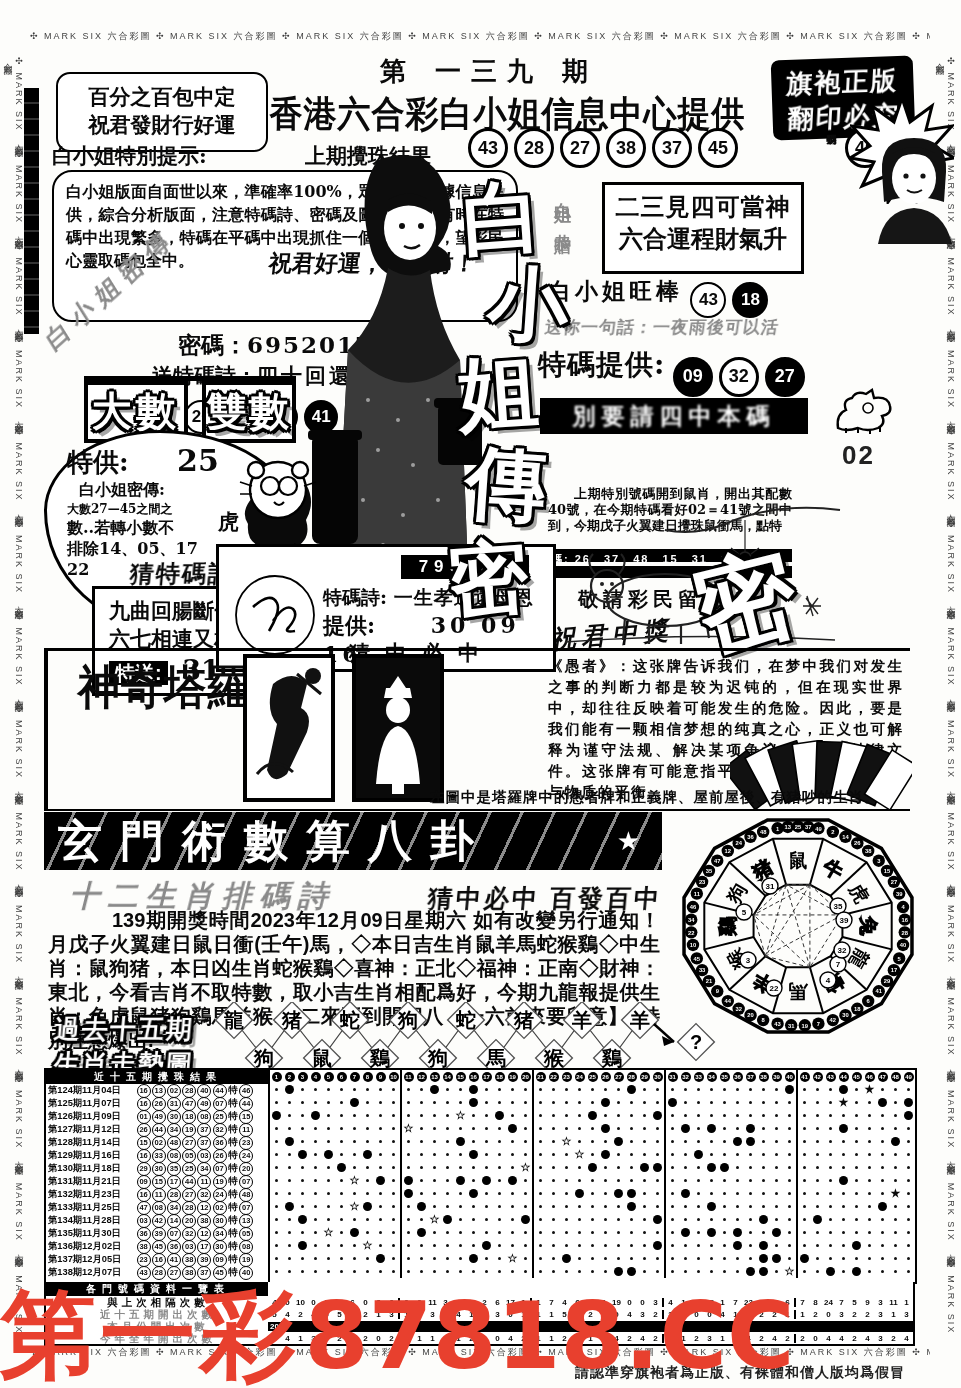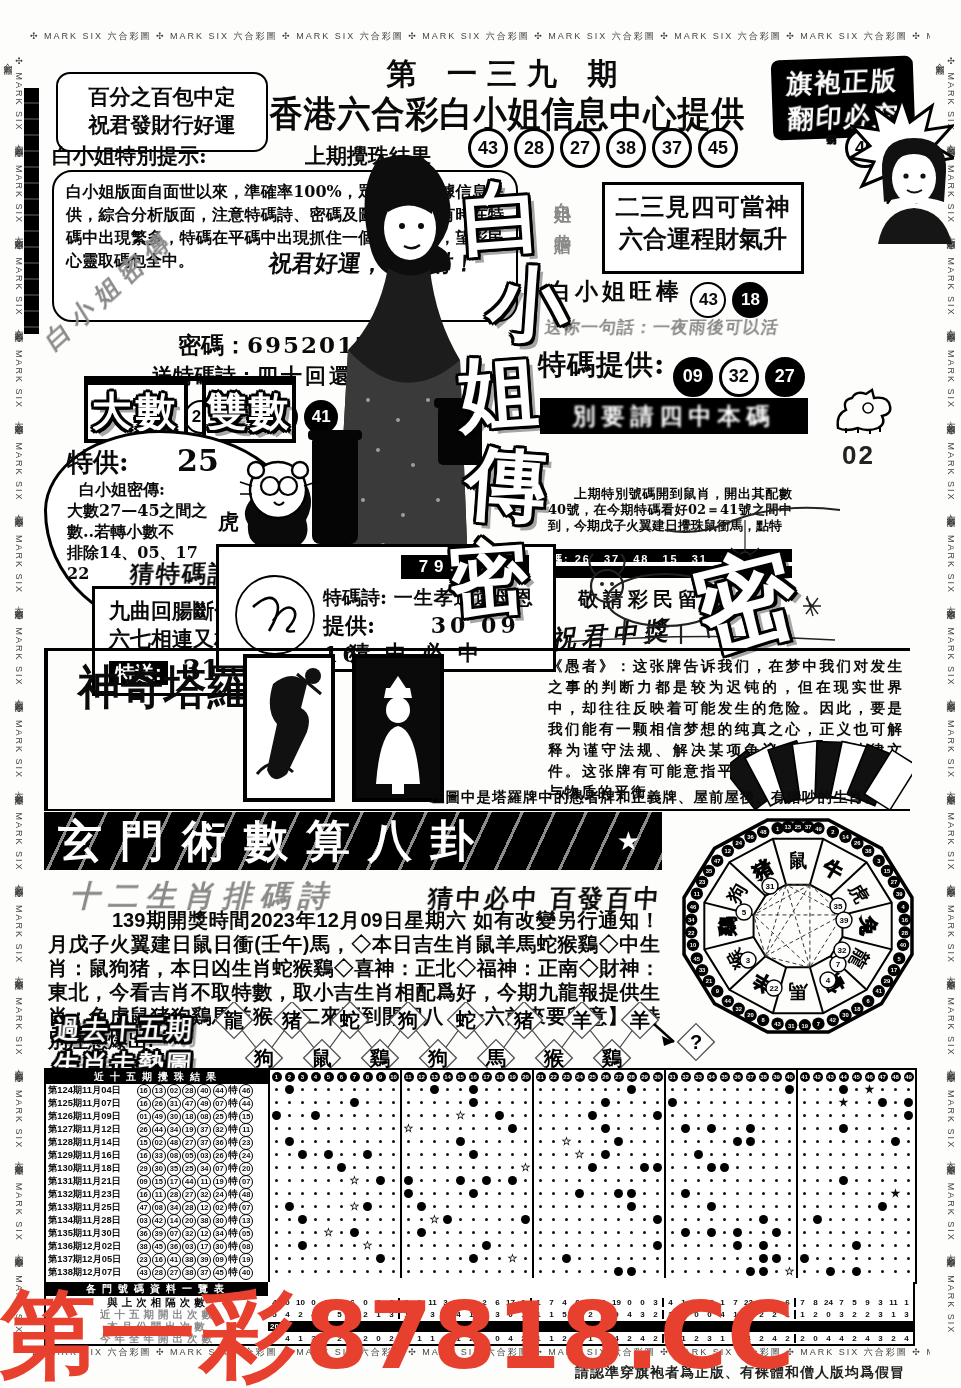--- a/index.html
+++ b/index.html
@@ -60,21 +60,21 @@
 
   <div class="abs strip" style="left:30px;top:30px;width:900px;">✣ MARK SIX 六合彩圖   ✣ MARK SIX 六合彩圖   ✣ MARK SIX 六合彩圖   ✣ MARK SIX 六合彩圖   ✣ MARK SIX 六合彩圖   ✣ MARK SIX 六合彩圖   ✣ MARK SIX 六合彩圖   ✣ MARK SIX 六合彩圖   ✣ MARK SIX 六合彩圖</div>
   <div class="abs strip" style="left:30px;top:1346px;width:900px;">✣ MARK SIX 六合彩圖   ✣ MARK SIX 六合彩圖   ✣ MARK SIX 六合彩圖   ✣ MARK SIX 六合彩圖   ✣ MARK SIX 六合彩圖   ✣ MARK SIX 六合彩圖   ✣ MARK SIX 六合彩圖   ✣ MARK SIX 六合彩圖   ✣ MARK SIX 六合彩圖</div>
   <div class="abs strip v" style="left:2px;top:56px;">✣ MARK SIX 六合彩圖   ✣ MARK SIX 六合彩圖   ✣ MARK SIX 六合彩圖   ✣ MARK SIX 六合彩圖   ✣ MARK SIX 六合彩圖   ✣ MARK SIX 六合彩圖   ✣ MARK SIX 六合彩圖   ✣ MARK SIX 六合彩圖   ✣ MARK SIX 六合彩圖   ✣ MARK SIX 六合彩圖   ✣ MARK SIX 六合彩圖   ✣ MARK SIX 六合彩圖   ✣ MARK SIX 六合彩圖   ✣ MARK SIX 六合彩圖</div>
   <div class="abs strip v" style="left:934px;top:56px;">✣ MARK SIX 六合彩圖   ✣ MARK SIX 六合彩圖   ✣ MARK SIX 六合彩圖   ✣ MARK SIX 六合彩圖   ✣ MARK SIX 六合彩圖   ✣ MARK SIX 六合彩圖   ✣ MARK SIX 六合彩圖   ✣ MARK SIX 六合彩圖   ✣ MARK SIX 六合彩圖   ✣ MARK SIX 六合彩圖   ✣ MARK SIX 六合彩圖   ✣ MARK SIX 六合彩圖   ✣ MARK SIX 六合彩圖   ✣ MARK SIX 六合彩圖</div>
 
   <div class="abs rbox center" style="left:56px;top:72px;width:208px;height:76px;border-radius:14px;">
     <div class="serif b" style="font-size:21px;margin-top:9px;">百分之百包中定</div>
     <div class="serif b" style="font-size:21px;">祝君發財行好運</div>
   </div>
-  <div class="abs serif b center" style="left:292px;top:54px;width:430px;font-size:30px;letter-spacing:10px;text-align:center;">第 一三九 期</div>
+  <div class="abs serif b center" style="left:274px;top:54px;width:430px;font-size:26px;letter-spacing:10px;text-align:center;">第 一三九 期</div>
   <div class="abs serif b center" style="left:235px;top:92px;width:545px;font-size:33px;letter-spacing:1px;transform:scaleY(1.08);">香港六合彩白小姐信息中心提供</div>
   <div class="abs center" style="left:772px;top:58px;width:142px;height:80px;background:#000;border-radius:8px;transform:rotate(-2deg);">
     <div class="b distress" style="color:#fff;font-size:26px;letter-spacing:2px;margin-top:7px;">旗袍正版</div>
     <div class="b distress" style="color:#fff;font-size:26px;letter-spacing:2px;">翻印必究</div>
   </div>
 
   <div class="abs serif b" style="left:52px;top:142px;font-size:21px;">白小姐特別提示:</div>
   <div class="abs serif b" style="left:305px;top:142px;font-size:21px;">上期攪珠結果</div>
   <div class="abs" style="left:465px;top:128px;"><span class="num-circle c34">43</span><span class="num-circle c34">28</span><span class="num-circle c34">27</span><span class="num-circle c34">38</span><span class="num-circle c34">37</span><span class="num-circle c34">45</span></div>
   <div class="abs vtext b" style="left:826px;top:126px;font-size:10px;line-height:11px;">特別號碼</div>
@@ -194,21 +194,21 @@
     </div>
     <div class="sqbox center" style="width:112px;height:54px;border-width:4px;">
       <span class="big-outline serif b" style="font-size:40px;line-height:52px;letter-spacing:2px;">雙數</span>
     </div>
   </div>
   <div class="abs" style="left:44px;top:430px;width:246px;height:196px;border:3px solid #000;border-radius:46% 54% 48% 52% / 40% 44% 56% 60%;background:#fff;">
     <div style="padding:10px 16px 0 20px;">
       <span class="serif b" style="font-size:26px;">特供:</span>
       <span class="serif b" style="font-size:30px;margin-left:44px;">25</span>
       <div class="serif b" style="font-size:16px;margin-left:12px;">白小姐密傳:</div>
-      <div class="serif b" style="font-size:16px;">大數27—45之間之</div>
+      <div class="serif b" style="font-size:12px;">大數27—45之間之</div>
       <div class="serif b" style="font-size:16px;">數..若轉小數不</div>
       <div class="serif b" style="font-size:16px;">排除14、05、17</div>
       <div class="serif b" style="font-size:16px;">22</div>
     </div>
   </div>
   <svg class="abs" style="left:238px;top:428px;" width="126" height="140" viewBox="0 0 126 140">
     <rect x="74" y="6" width="46" height="110" rx="8" fill="#050505"></rect>
     <rect x="70" y="2" width="54" height="10" rx="4" fill="#050505"></rect>
     <path d="M30 120 Q8 118 10 96 Q2 84 14 70 Q10 44 34 40 Q60 36 68 56 Q78 74 68 92 Q74 112 56 120 Z" fill="#0a0a0a"></path>
     <circle cx="40" cy="62" r="28" fill="#fff" stroke="#000" stroke-width="2.4"></circle>

